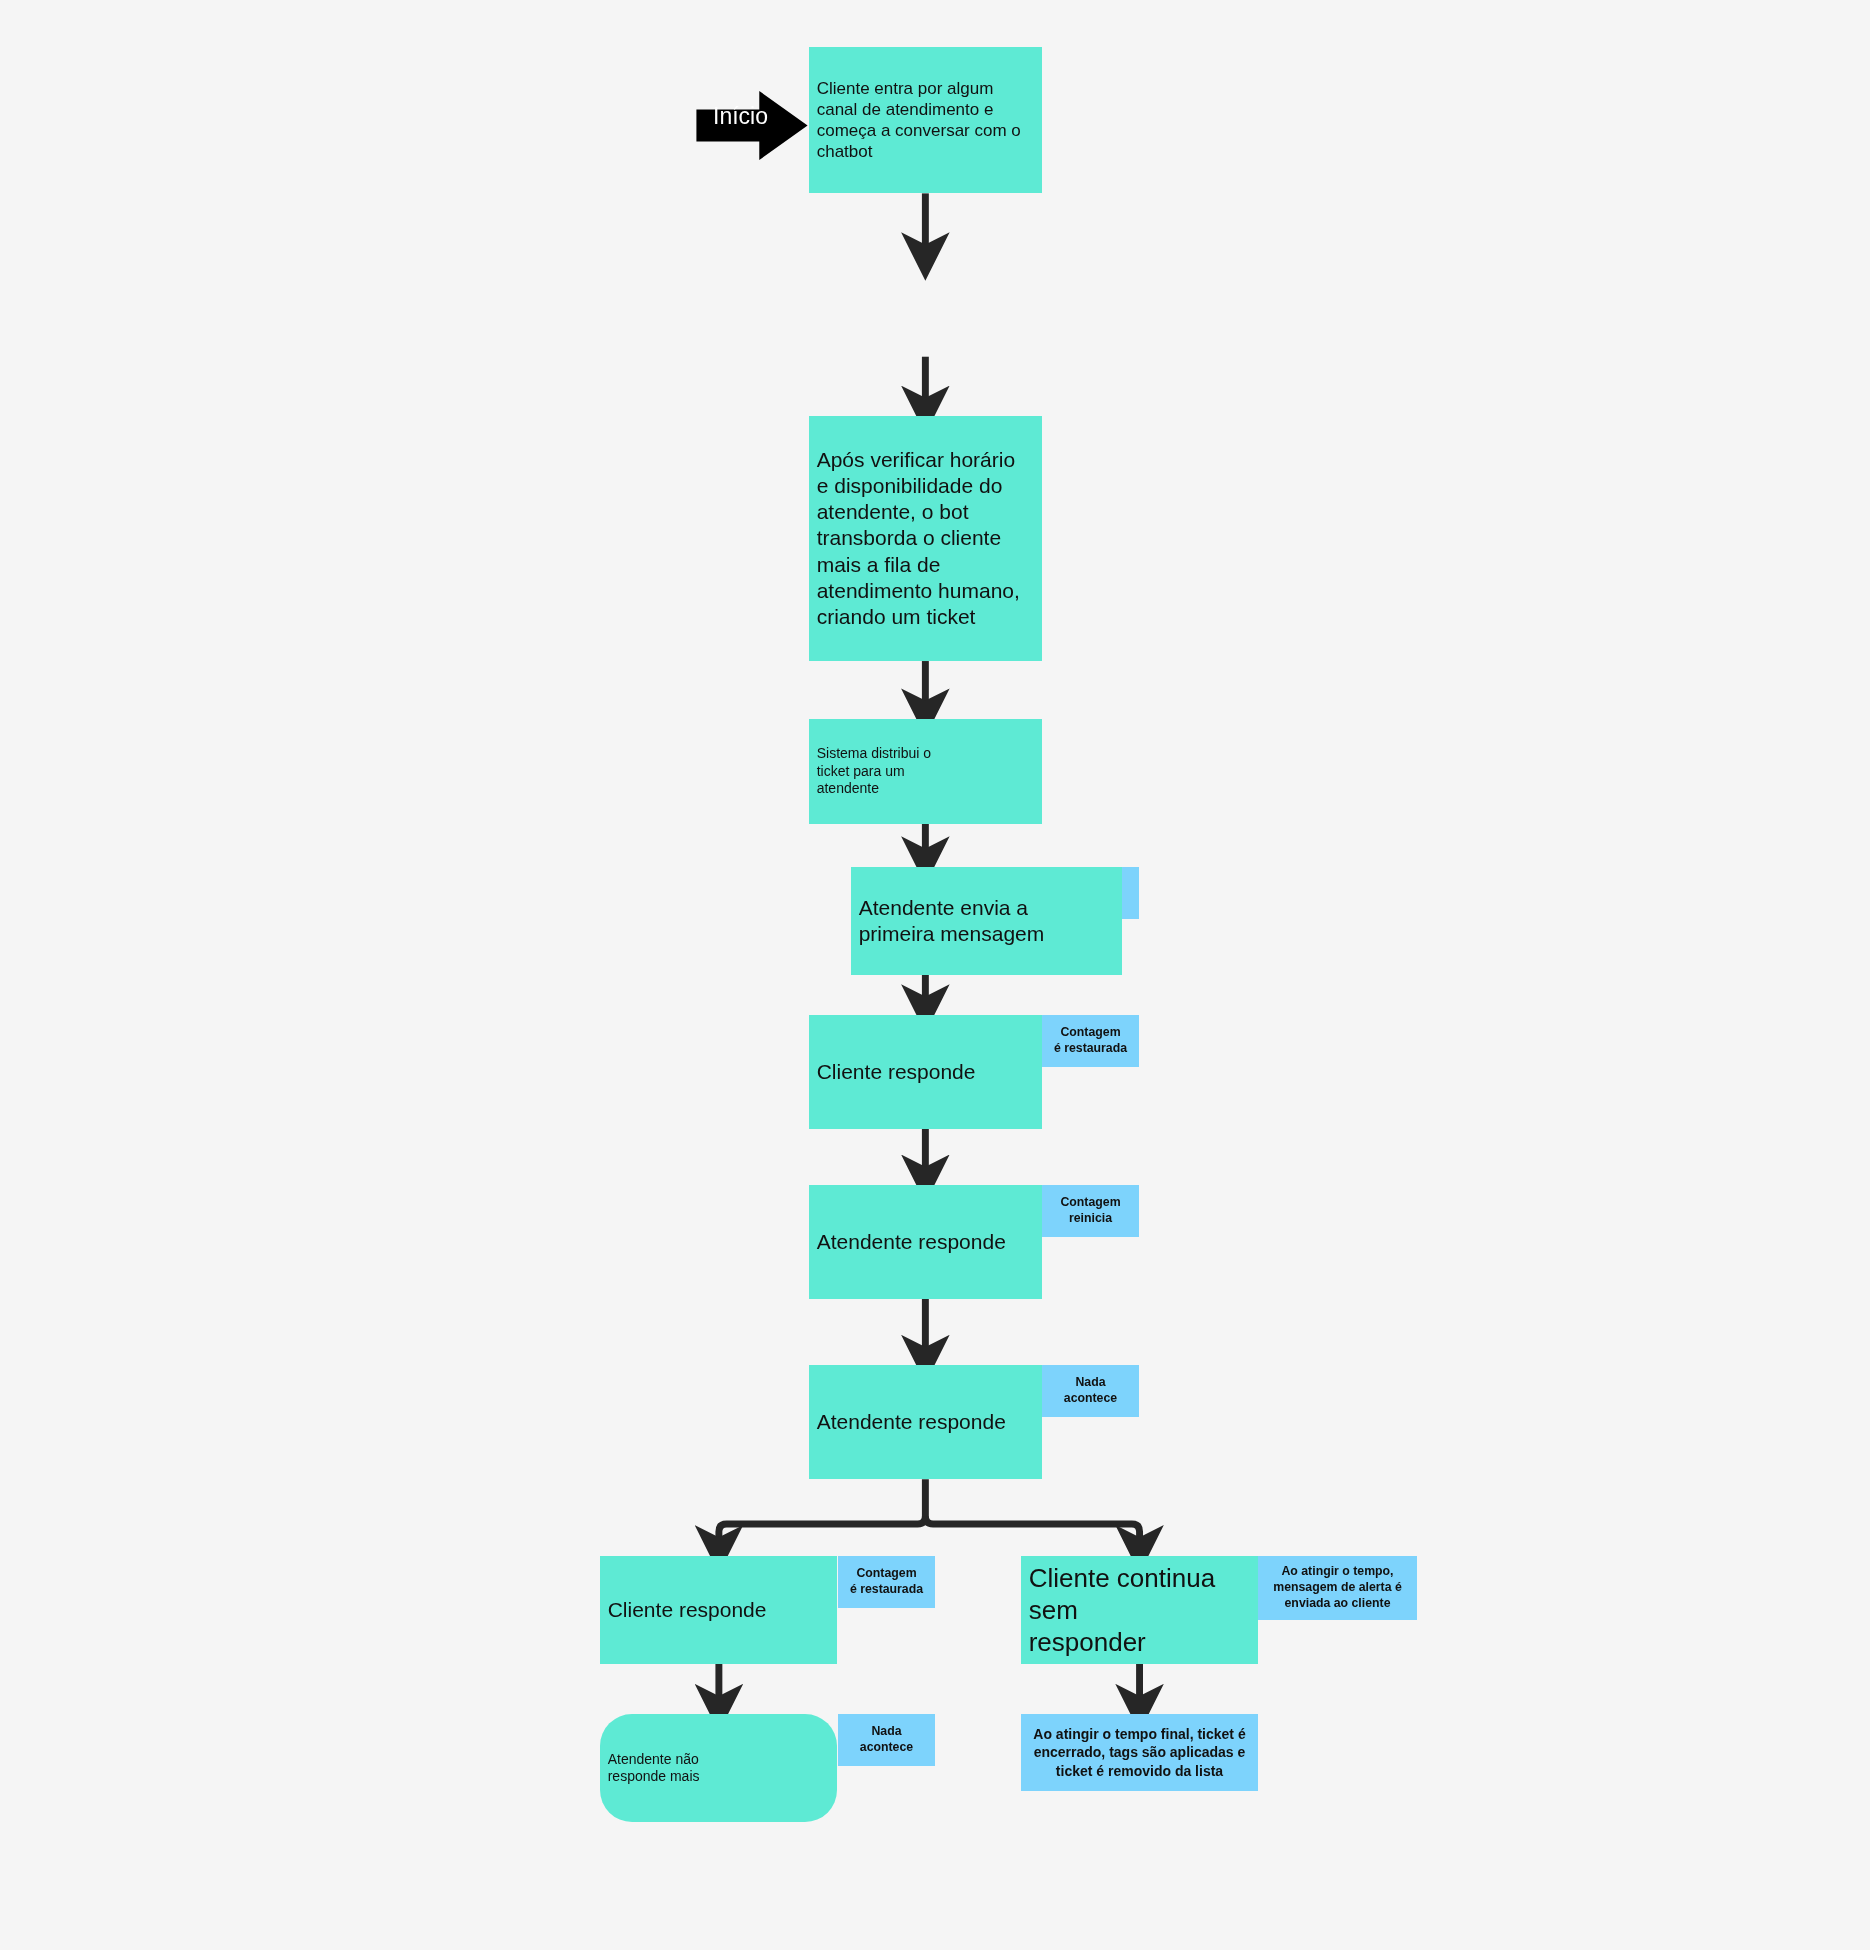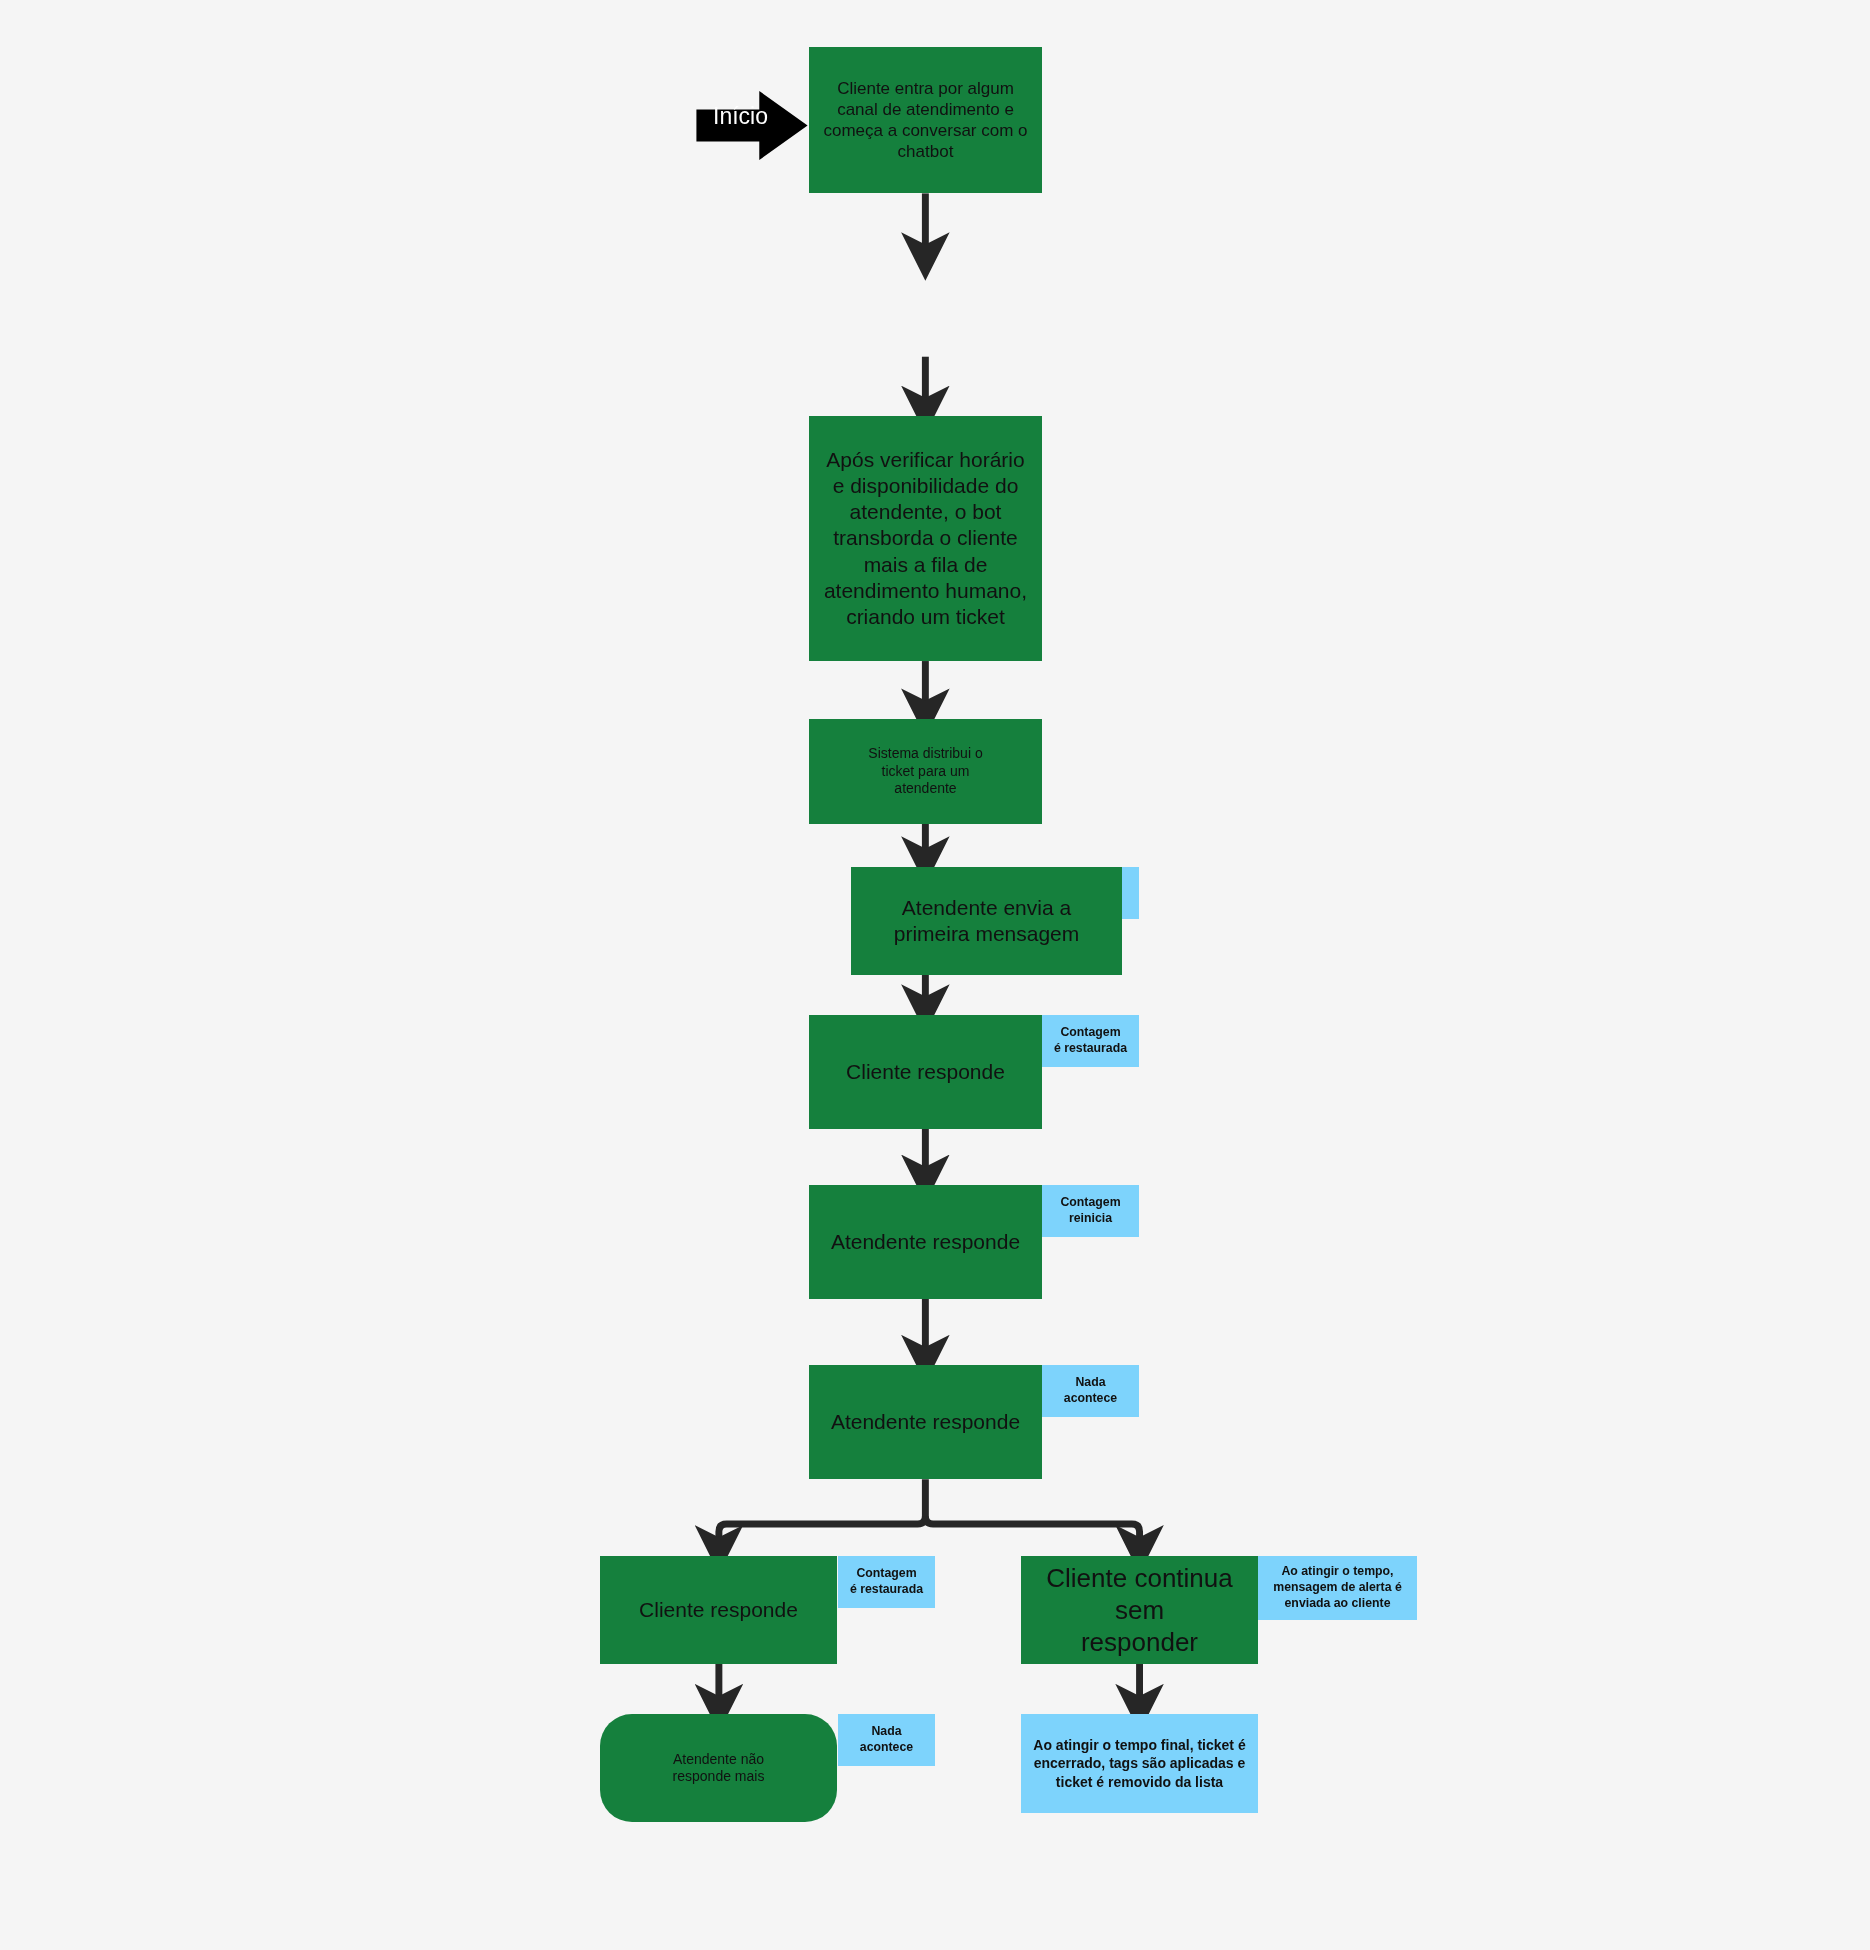--- a/index.html
+++ b/index.html
@@ -12,25 +12,25 @@
   }
   #canvas {
     position: relative;
     width: 1870px;
     height: 1950px;
     background: #f5f5f5;
     overflow: hidden;
   }
   .node {
     position: absolute;
-    background: #15803d;
+    background: #5eead4;
     display: flex;
     align-items: center;
     justify-content: center;
-    text-align: center;
+    text-align: left;
     color: #111111;
     font-family: "Liberation Sans", sans-serif;
     line-height: 1.24;
     box-sizing: border-box;
     padding: 4.6px 7.7px;
     z-index: 3;
   }
   .node-inner {
     width: 100%;
     white-space: pre-line;
@@ -188,20 +188,20 @@
     <div class="note-inner">Ao atingir o tempo,
 mensagem de alerta é
 enviada ao cliente</div>
   </div>
 
   <div class="note" style="left:838px; top:1714px; width:97px; height:52px; font-size:12.3px;">
     <div class="note-inner">Nada
 acontece</div>
   </div>
 
-  <div class="note" style="left:1021px; top:1714px; width:237px; height:99px; font-size:14px;">
+  <div class="note" style="left:1021px; top:1714px; width:237px; height:77px; font-size:14px;">
     <div class="note-inner">Ao atingir o tempo final, ticket é
 encerrado, tags são aplicadas e
 ticket é removido da lista</div>
   </div>
 
 </div>
 
 
 </body></html>

